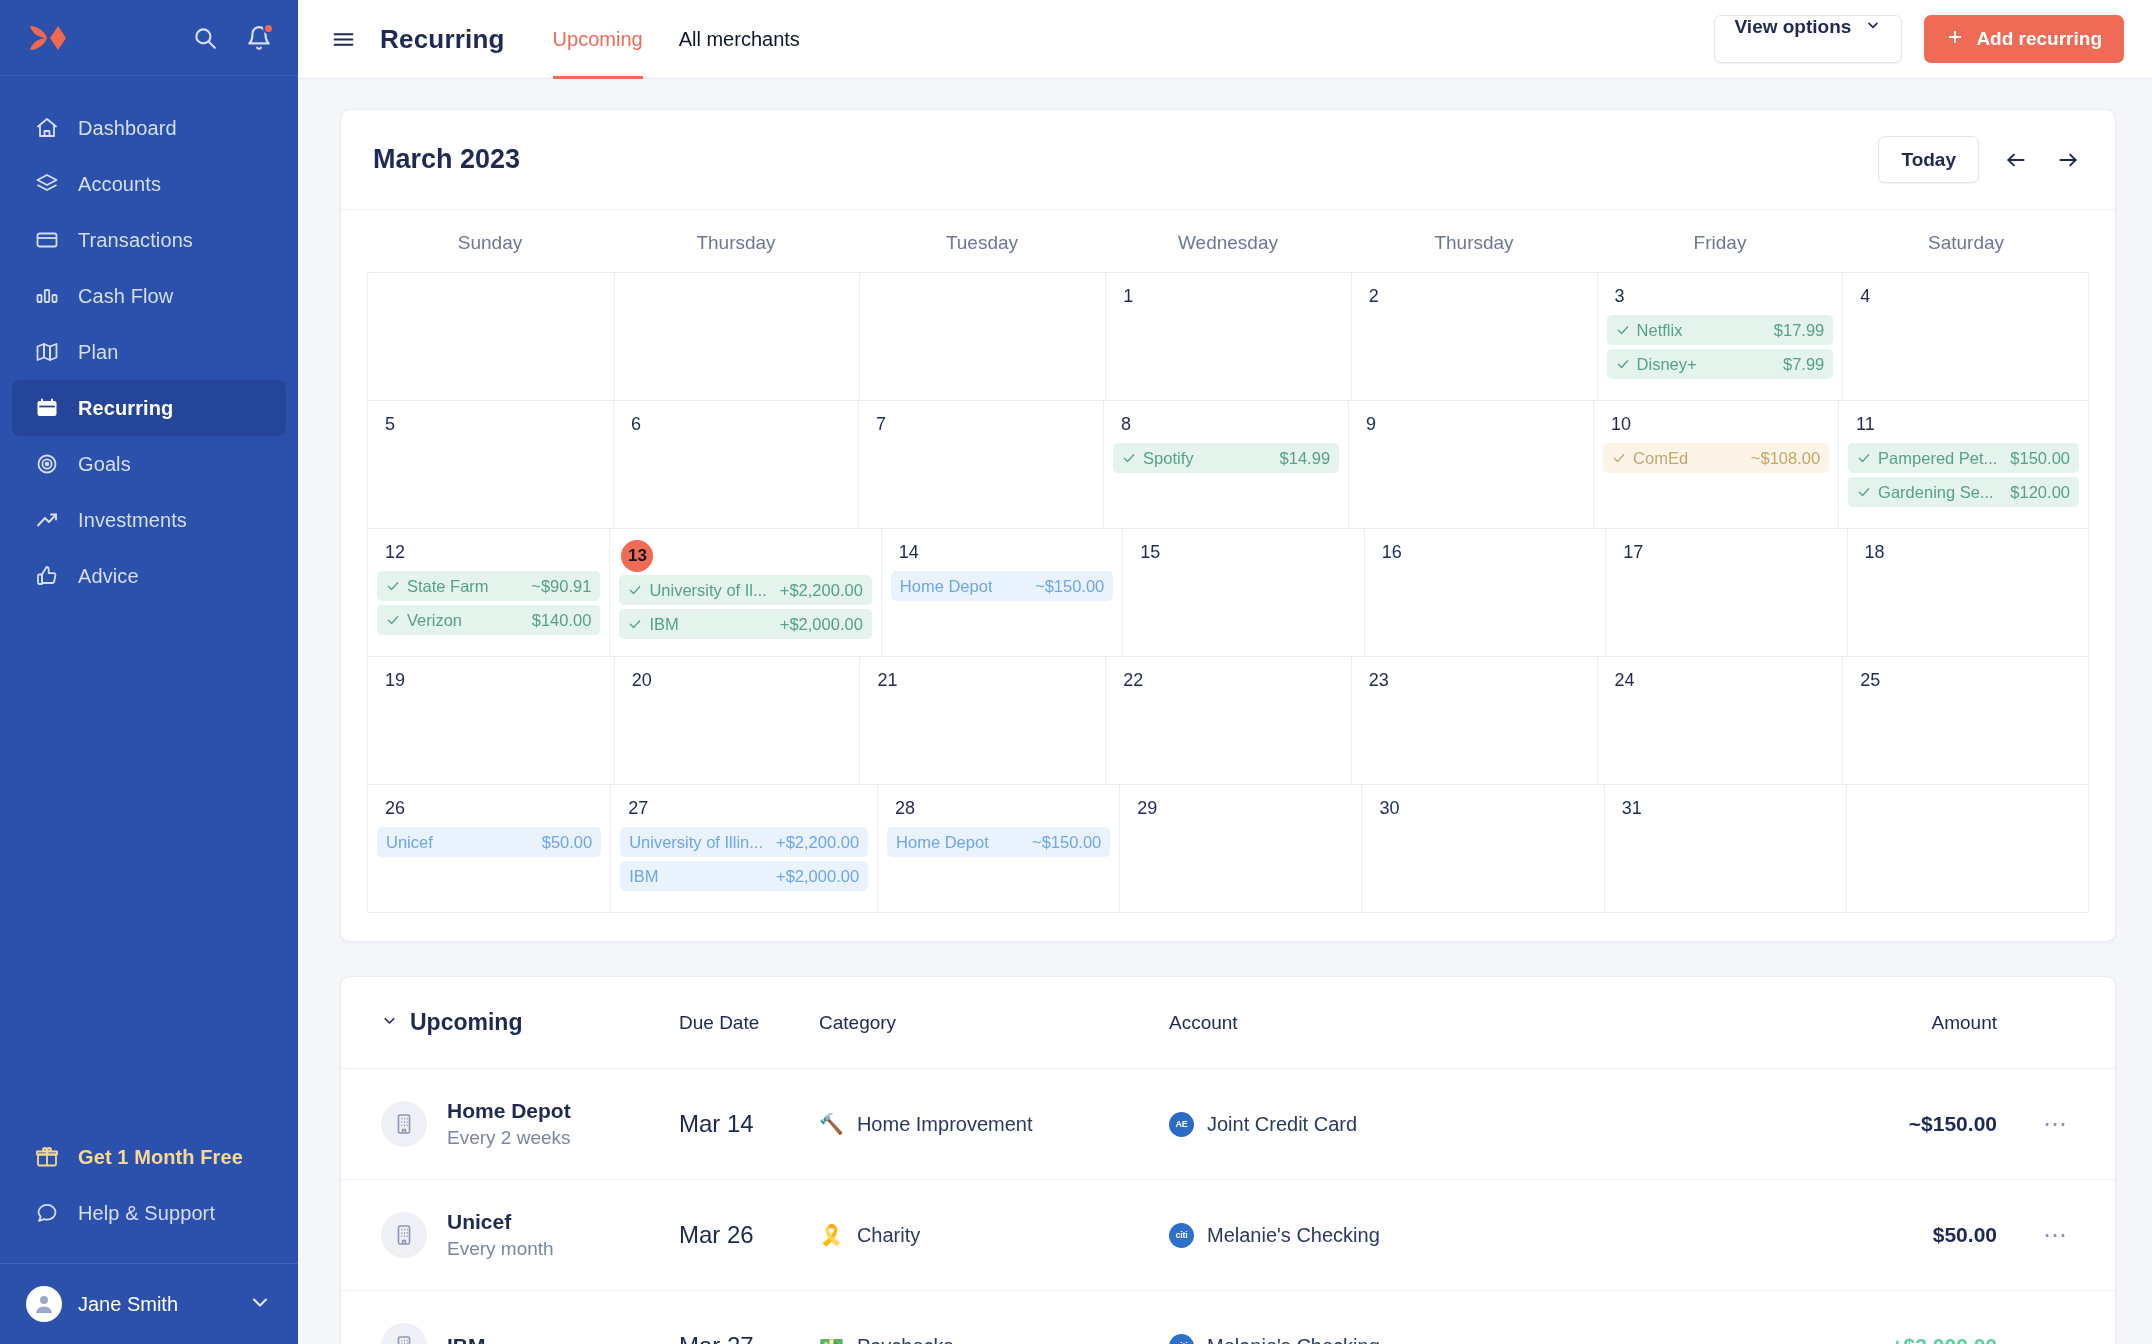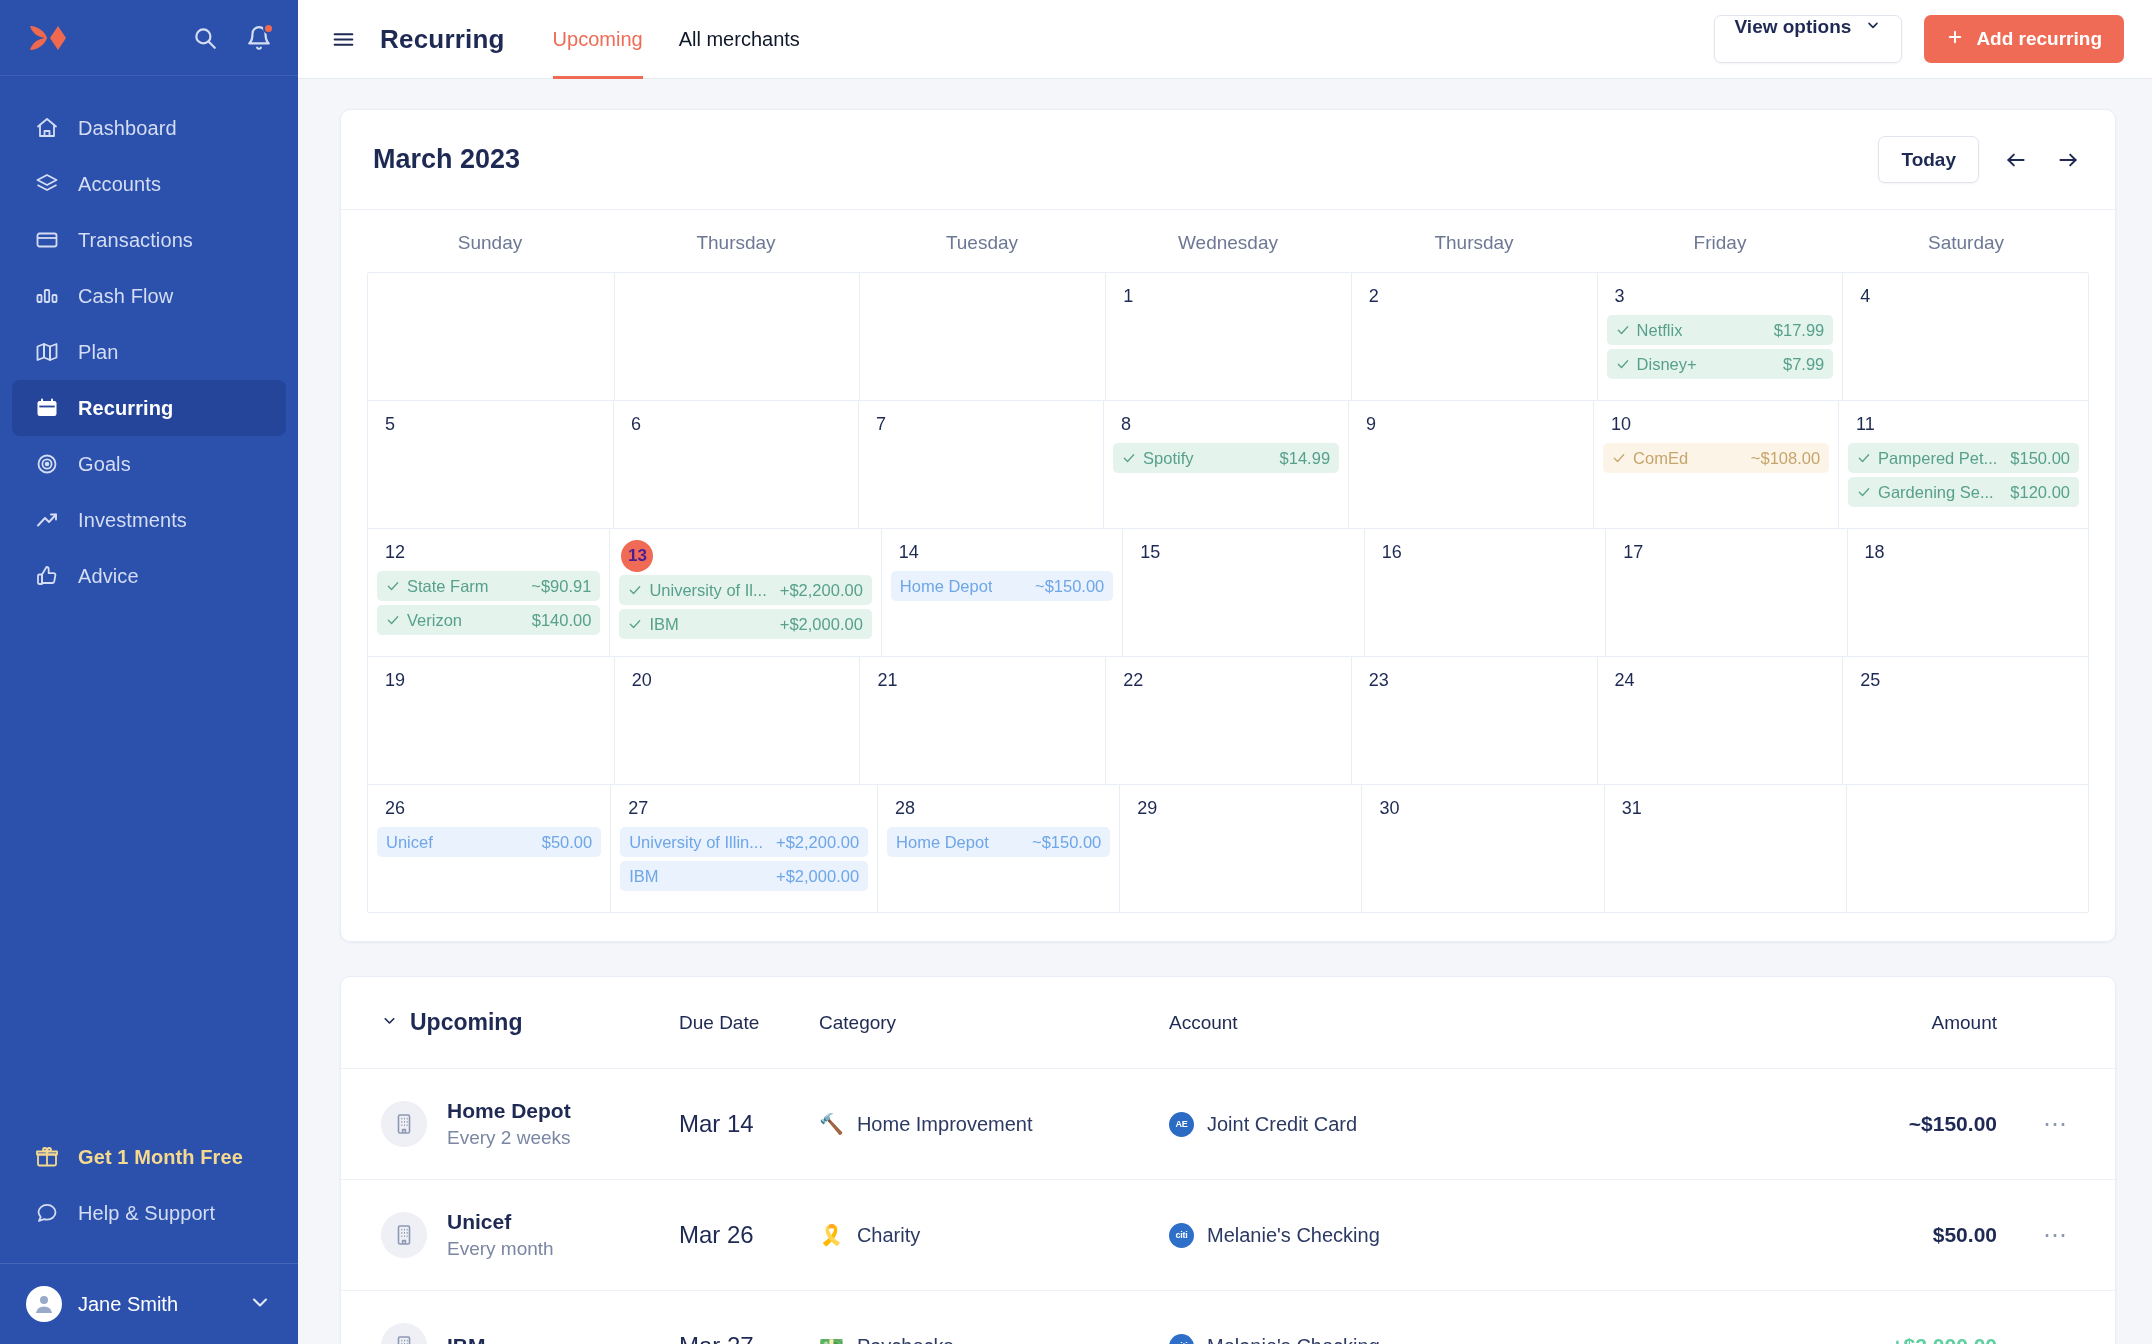--- a/index.html
+++ b/index.html
@@ -124,21 +124,21 @@
   .cal-table { border: 1px solid #e9edf5; border-radius: 2px; }
   .cal-row { display: grid; grid-template-columns: repeat(7, 1fr); }
   .cal-row + .cal-row { border-top: 1px solid #e9edf5; }
   .cell {
     min-height: 127px; padding: 11px 9px 8px 9px;
     border-left: 1px solid #e9edf5;
   }
   .cell:first-child { border-left: none; }
   .daynum { font-size: 18px; color: #1e2a54; padding-left: 8px; margin-bottom: 7px; height: 24px; display:flex; align-items:center; }
   .daynum.today {
-    background: #ef6b55; color: #4c1d95; font-weight: 700;
+    background: #ef6b55; color: #0f172a; font-weight: 700;
     width: 32px; height: 32px; border-radius: 50%;
     justify-content: center; padding: 0; margin-left: 2px; margin-bottom: 3px;
     font-size: 17px;
   }
   .ev {
     display: flex; align-items: center; gap: 7px;
     height: 30px; border-radius: 5px; padding: 0 9px;
     font-size: 16.5px; margin-bottom: 4px; cursor: pointer;
     white-space: nowrap; overflow: hidden;
   }

